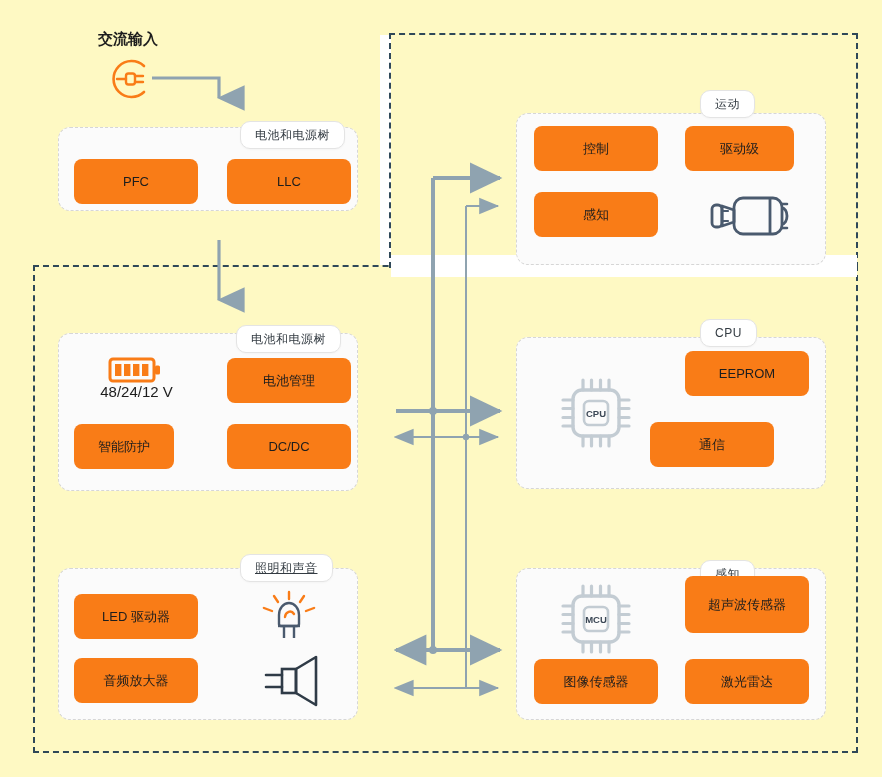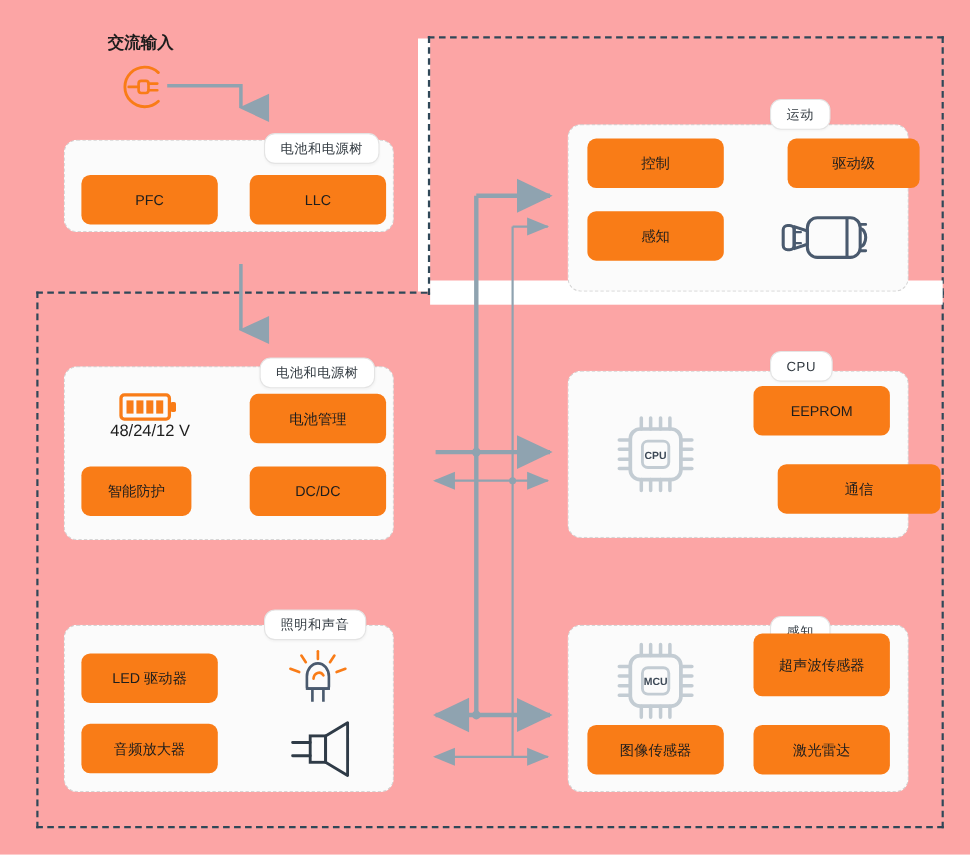--- a/index.html
+++ b/index.html
@@ -3,21 +3,21 @@
 <meta charset="utf-8">
 <style>
   html,body{margin:0;padding:0;background:#ffffff;}
   body{
     font-family:"Liberation Sans","DejaVu Sans",sans-serif;
     -webkit-font-smoothing:antialiased;
   }
   #root{
     position:relative;
     width:882px;height:777px;
-    background:#fca5a5;
+    background:#fef9c3;
     overflow:hidden;
   }
   
   .sys-region{
     position:absolute;
     border:2px dashed #2f4858;
     box-sizing:border-box;
     pointer-events:none;
   }
   
@@ -155,21 +155,21 @@
       <rect x="47" y="10.5" width="5" height="9" rx="1.6" fill="#f97c17"></rect>
     </svg>
   </div>
   <div class="batt-label" style="left:74px;top:383px;width:125px;">48/24/12 V</div>
 
   <div class="blk" style="left:227px;top:358px;width:124px;height:45px;">电池管理</div>
   <div class="blk" style="left:74px;top:424px;width:100px;height:45px;">智能防护</div>
   <div class="blk" style="left:227px;top:424px;width:124px;height:45px;">DC/DC</div>
 
   <div class="group" style="left:58px;top:568px;width:300px;height:152px;"></div>
-  <div class="group-chip" style="left:240px;top:554px;">照明和声音</div>
+  <div class="group-chip" style="left:240px;top:554px;text-decoration:underline;">照明和声音</div>
 
   <div class="blk" style="left:74px;top:594px;width:124px;height:45px;">LED 驱动器</div>
   <div class="blk" style="left:74px;top:658px;width:124px;height:45px;">音频放大器</div>
 
   <div class="icon-abs" style="left:258px;top:587px;">
     <svg width="62" height="58" viewBox="0 0 62 58">
       <path d="M21,28 a10,12 0 0 1 20,0 v9 a2,2 0 0 1 -2,2 h-16 a2,2 0 0 1 -2,-2 z" stroke="#4a5a6e" stroke-width="2.4" fill="none"></path>
       <path d="M20,39 h22" stroke="#4a5a6e" stroke-width="2.4"></path>
       <path d="M26,39 v12 M36,39 v12" stroke="#4a5a6e" stroke-width="2.4"></path>
       <path d="M27,30 a5,6 0 0 1 9,-3" stroke="#f97c17" stroke-width="2.4" fill="none" stroke-linecap="round"></path>
@@ -186,40 +186,40 @@
       <rect x="24" y="14" width="14" height="24" stroke="#2f3b47" stroke-width="2.6" fill="none"></rect>
       <path d="M38,14 L58,2 V50 L38,38 Z" stroke="#2f3b47" stroke-width="2.6" fill="none" stroke-linejoin="round"></path>
       <path d="M8,20 H24 M8,32 H24" stroke="#2f3b47" stroke-width="2.6" stroke-linecap="round"></path>
     </svg>
   </div>
 
   <div class="group" style="left:516px;top:113px;width:310px;height:152px;"></div>
   <div class="group-chip" style="left:700px;top:90px;">运动</div>
 
   <div class="blk" style="left:534px;top:126px;width:124px;height:45px;">控制</div>
-  <div class="blk" style="left:685px;top:126px;width:120px;height:45px;margin-left:31px;">驱动级</div>
+  <div class="blk" style="left:685px;top:126px;width:109px;height:45px;">驱动级</div>
   <div class="blk" style="left:534px;top:192px;width:124px;height:45px;">感知</div>
 
   <div class="icon-abs" style="left:704px;top:192px;">
     <svg width="88" height="48" viewBox="0 0 88 48">
       <rect x="30" y="6" width="48" height="36" rx="9" stroke="#4a5a6e" stroke-width="2.8" fill="none"></rect>
       <path d="M66,6 V42" stroke="#4a5a6e" stroke-width="2.8"></path>
       <path d="M78,16 a5,8 0 0 1 0,16" stroke="#4a5a6e" stroke-width="2.8" fill="none"></path>
       <path d="M78,12 h5 M78,36 h5" stroke="#4a5a6e" stroke-width="2.6" stroke-linecap="round"></path>
       <path d="M18,14 L30,18 V30 L18,34 Z" stroke="#4a5a6e" stroke-width="2.8" fill="none" stroke-linejoin="round"></path>
       <rect x="8" y="13" width="10" height="22" rx="4" stroke="#4a5a6e" stroke-width="2.8" fill="none"></rect>
       <path d="M18,19 h6 M18,29 h6" stroke="#4a5a6e" stroke-width="2.2" stroke-linecap="round"></path>
     </svg>
   </div>
 
   <div class="group" style="left:516px;top:337px;width:310px;height:152px;"></div>
   <div class="group-chip" style="left:700px;top:319px;">CPU</div>
 
   <div class="blk" style="left:685px;top:351px;width:124px;height:45px;">EEPROM</div>
-  <div class="blk" style="left:707px;top:422px;width:148px;height:45px;">通信</div>
+  <div class="blk" style="left:650px;top:422px;width:124px;height:45px;">通信</div>
 
   <div class="icon-abs" style="left:557px;top:375px;">
     <svg width="78" height="76" viewBox="0 0 78 76">
       <rect x="16" y="15" width="46" height="46" rx="9" stroke="#c3ccd3" stroke-width="3.4" fill="none"></rect>
       <rect x="27" y="26" width="24" height="24" rx="5" stroke="#c3ccd3" stroke-width="2.6" fill="none"></rect>
       <g stroke="#c3ccd3" stroke-width="3.2" fill="none" stroke-linecap="round">
         <path d="M26,15 V5 M34.5,15 V5 M43.5,15 V5 M52,15 V5"></path>
         <path d="M26,61 V71 M34.5,61 V71 M43.5,61 V71 M52,61 V71"></path>
         <path d="M16,25 H6 M16,33.5 H6 M16,42.5 H6 M16,51 H6"></path>
         <path d="M62,25 H72 M62,33.5 H72 M62,42.5 H72 M62,51 H72"></path>

